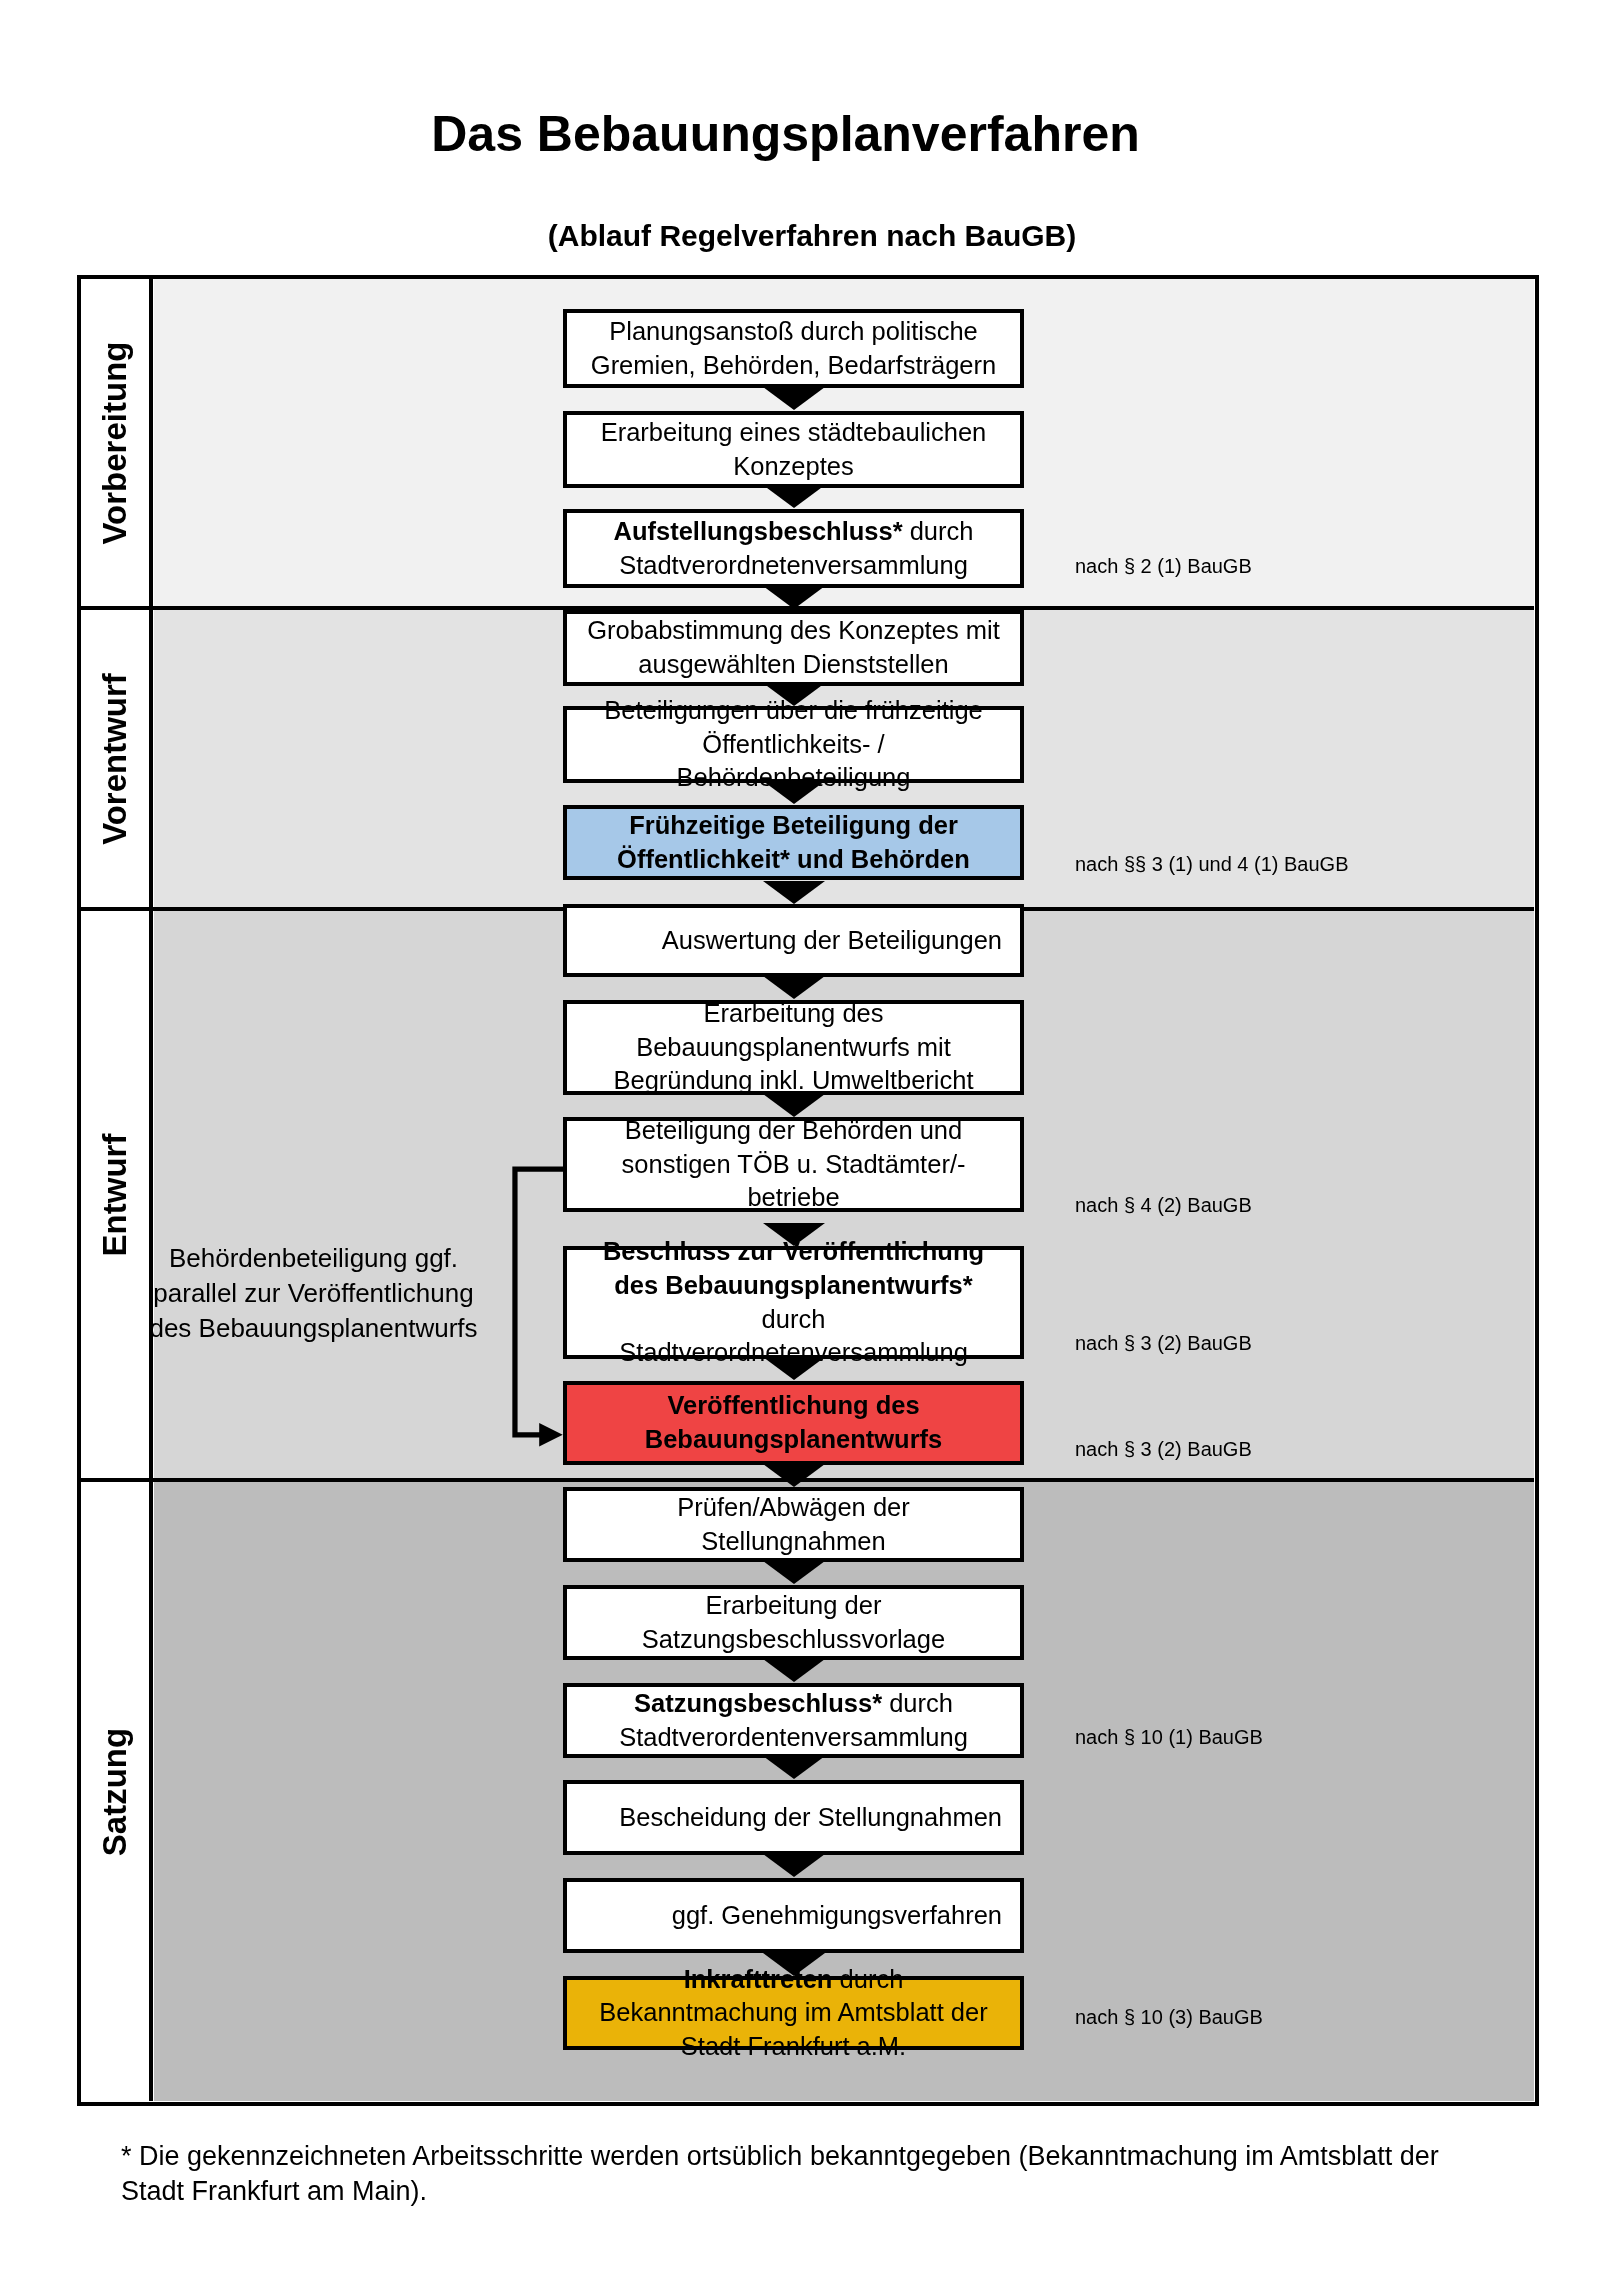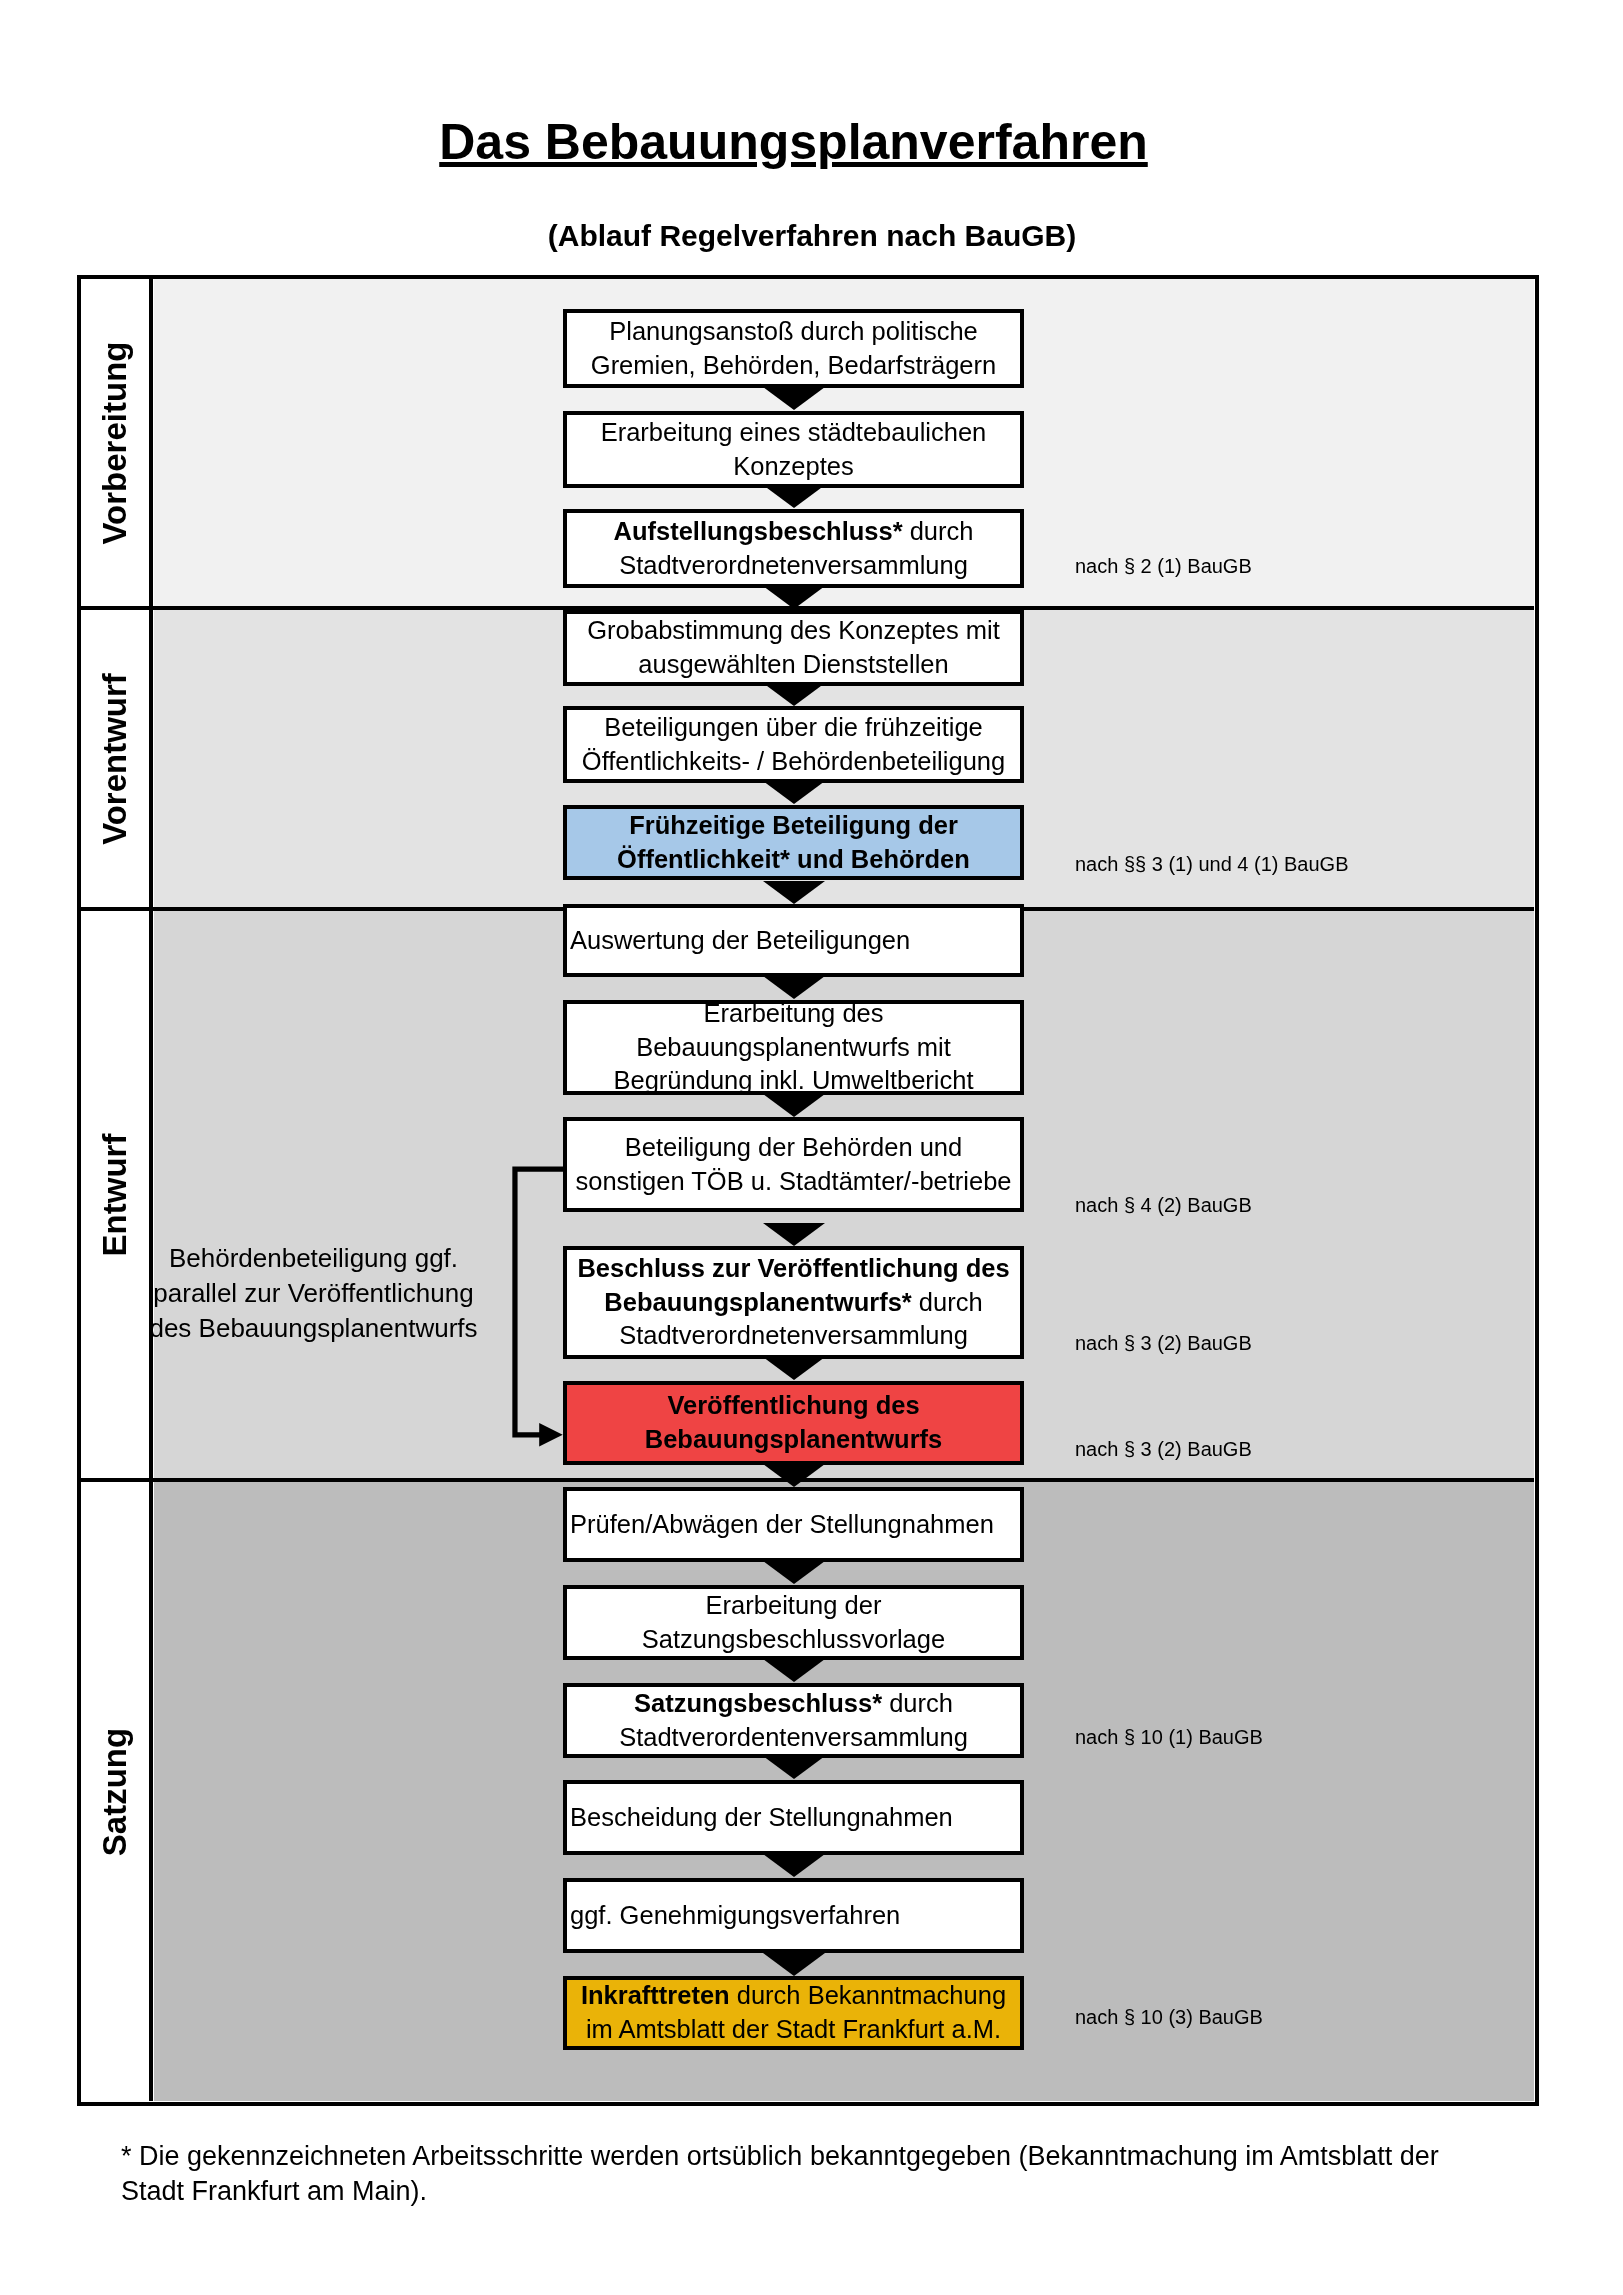--- a/index.html
+++ b/index.html
@@ -1,35 +1,35 @@
 <!DOCTYPE html>
 <html style="font-size:10.5px"><head>
 <meta charset="utf-8">
 <style>
   html,body{margin:0;padding:0;background:#fff;}
   .page{position:relative;width:1623px;height:2295px;background:#fff;
         font-family:"Liberation Sans",sans-serif;color:#000;overflow:hidden;}
   .title{position:absolute;top:105px;left:0;width:1571px;text-align:center;
-         font-size:50px;font-weight:bold;margin:8px;text-decoration:underline;}
+         font-size:50px;font-weight:bold;margin:0;}
   .subtitle{position:absolute;top:207px;left:8px;width:1584px;text-align:center;
             font-size:30px;font-weight:bold;margin:12px;}
   .diagram{position:absolute;left:77px;top:275px;width:1462px;height:1831px;
            border:4.6px solid #000;box-sizing:border-box;}
   .phase-row{position:absolute;left:0;width:1453px;box-sizing:border-box;
              border-bottom:4.6px solid #000;}
   .phase-row.last{border-bottom:none;}
   .phase-label-cell{position:absolute;left:0;top:0;bottom:0;width:68px;background:#fff;
                     border-right:4.6px solid #000;display:flex;align-items:center;justify-content:center;}
   .phase-label-cell span{transform:rotate(-90deg);white-space:nowrap;
                          font-size:33px;font-weight:bold;}
   .phase-bg{position:absolute;left:73px;top:0;bottom:0;right:0;}
   .overlay{position:absolute;left:0;top:0;width:1453px;height:1822px;}
   .fbox{position:absolute;left:482px;width:461px;background:#fff;border:4.6px solid #000;
-        box-sizing:border-box;display:flex;align-items:center;justify-content:flex-start;
-        text-align:center;font-size:25.5px;line-height:1.32;padding:0 3px;}
+        box-sizing:border-box;display:flex;align-items:center;justify-content:flex-end;
+        text-align:center;font-size:25.5px;line-height:1.32;padding:0 18px;}
   .fbox .b{font-weight:bold;}
   .arrow{position:absolute;left:682px;width:0;height:0;
          border-left:31px solid transparent;border-right:31px solid transparent;
          border-top:23.6px solid #000;}
   .lawref{position:absolute;left:994px;white-space:nowrap;font-size:20px;}
   .sidenote{position:absolute;left:49px;top:941px;width:367px;text-align:center;
             font-size:26px;line-height:1.35;margin-top:21px;}
   .bracket{position:absolute;left:0;top:0;pointer-events:none;}
   .footnote{position:absolute;left:121px;top:2139px;width:1388px;
             font-size:27px;line-height:1.3;}

